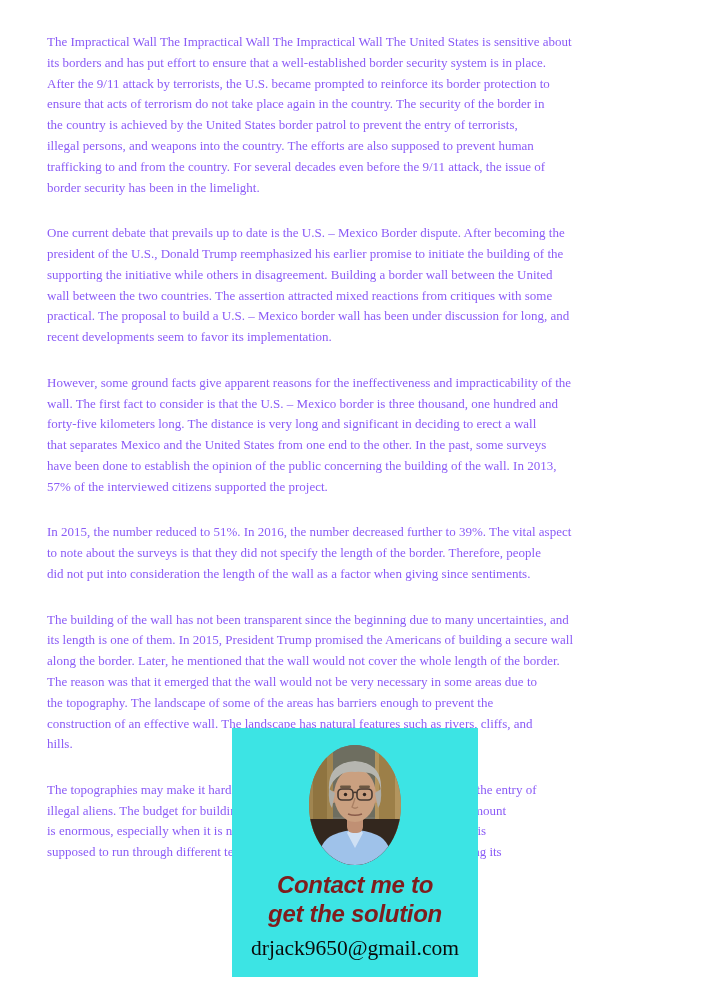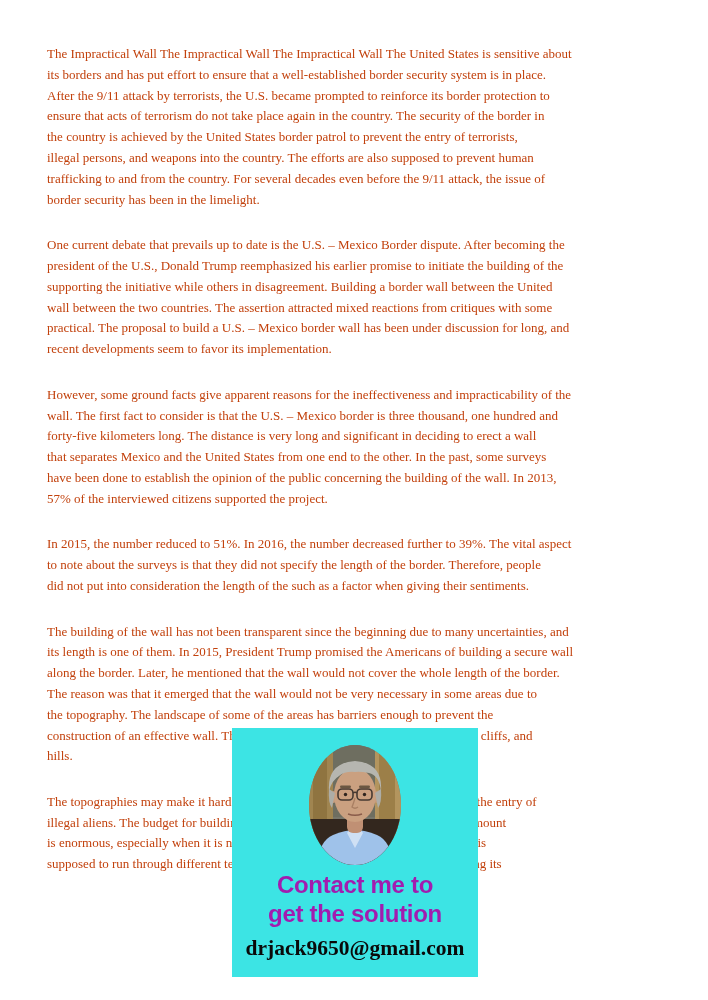--- a/index.html
+++ b/index.html
@@ -7,23 +7,23 @@
     position: relative;
     width: 708px;
     height: 1000px;
     background: #ffffff;
     overflow: hidden;
     font-family: "Liberation Serif", serif;
   }
   .essay {
     position: absolute;
     left: 47px;
-    top: 44px;
+    top: 32px;
     width: 620px;
-    color: #c2410c;
+    color: #8b5cf6;
     font-size: 13px;
     line-height: 20.8px;
   }
   .para { margin: 0 0 24.8px 0; }
   .line { white-space: nowrap; }
   .overlay {
     position: absolute;
     left: 232px;
     top: 728px;
     width: 246px;
@@ -32,26 +32,27 @@
     text-align: center;
   }
   .photo { display: block; margin: 17px auto 0 auto; }
   .heading {
     margin-top: 5px;
     font-family: "Liberation Sans", sans-serif;
     font-weight: 700;
     font-size: 24px;
     line-height: 29px;
     letter-spacing: -0.3px;
-    color: #a21caf;
+    color: #7f1d1d;
+    font-style: italic;
   }
   .email {
     margin-top: 8px;
     font-family: "Liberation Serif", serif;
-    font-weight: 700;
+    font-weight: 400;
     font-size: 21.5px;
     color: #0a0a0a;
     text-align: center;
   }
 </style>
 </head>
 <body>
 
 <div class="page">
 
@@ -82,21 +83,21 @@
       <div class="line">wall. The first fact to consider is that the U.S. – Mexico border is three thousand, one hundred and</div>
       <div class="line">forty-five kilometers long. The distance is very long and significant in deciding to erect a wall</div>
       <div class="line">that separates Mexico and the United States from one end to the other. In the past, some surveys</div>
       <div class="line">have been done to establish the opinion of the public concerning the building of the wall. In 2013,</div>
       <div class="line">57% of the interviewed citizens supported the project.</div>
     </div>
 
     <div class="para">
       <div class="line">In 2015, the number reduced to 51%. In 2016, the number decreased further to 39%. The vital aspect</div>
       <div class="line">to note about the surveys is that they did not specify the length of the border. Therefore, people</div>
-      <div class="line">did not put into consideration the length of the such as a factor when giving their sentiments.</div>
+      <div class="line">did not put into consideration the length of the wall as a factor when giving since sentiments.</div>
     </div>
 
     <div class="para">
       <div class="line">The building of the wall has not been transparent since the beginning due to many uncertainties, and</div>
       <div class="line">its length is one of them. In 2015, President Trump promised the Americans of building a secure wall</div>
       <div class="line">along the border. Later, he mentioned that the wall would not cover the whole length of the border.</div>
       <div class="line">The reason was that it emerged that the wall would not be very necessary in some areas due to</div>
       <div class="line">the topography. The landscape of some of the areas has barriers enough to prevent the</div>
       <div class="line">construction of an effective wall. The landscape has natural features such as rivers, cliffs, and</div>
       <div class="line">hills.</div>

